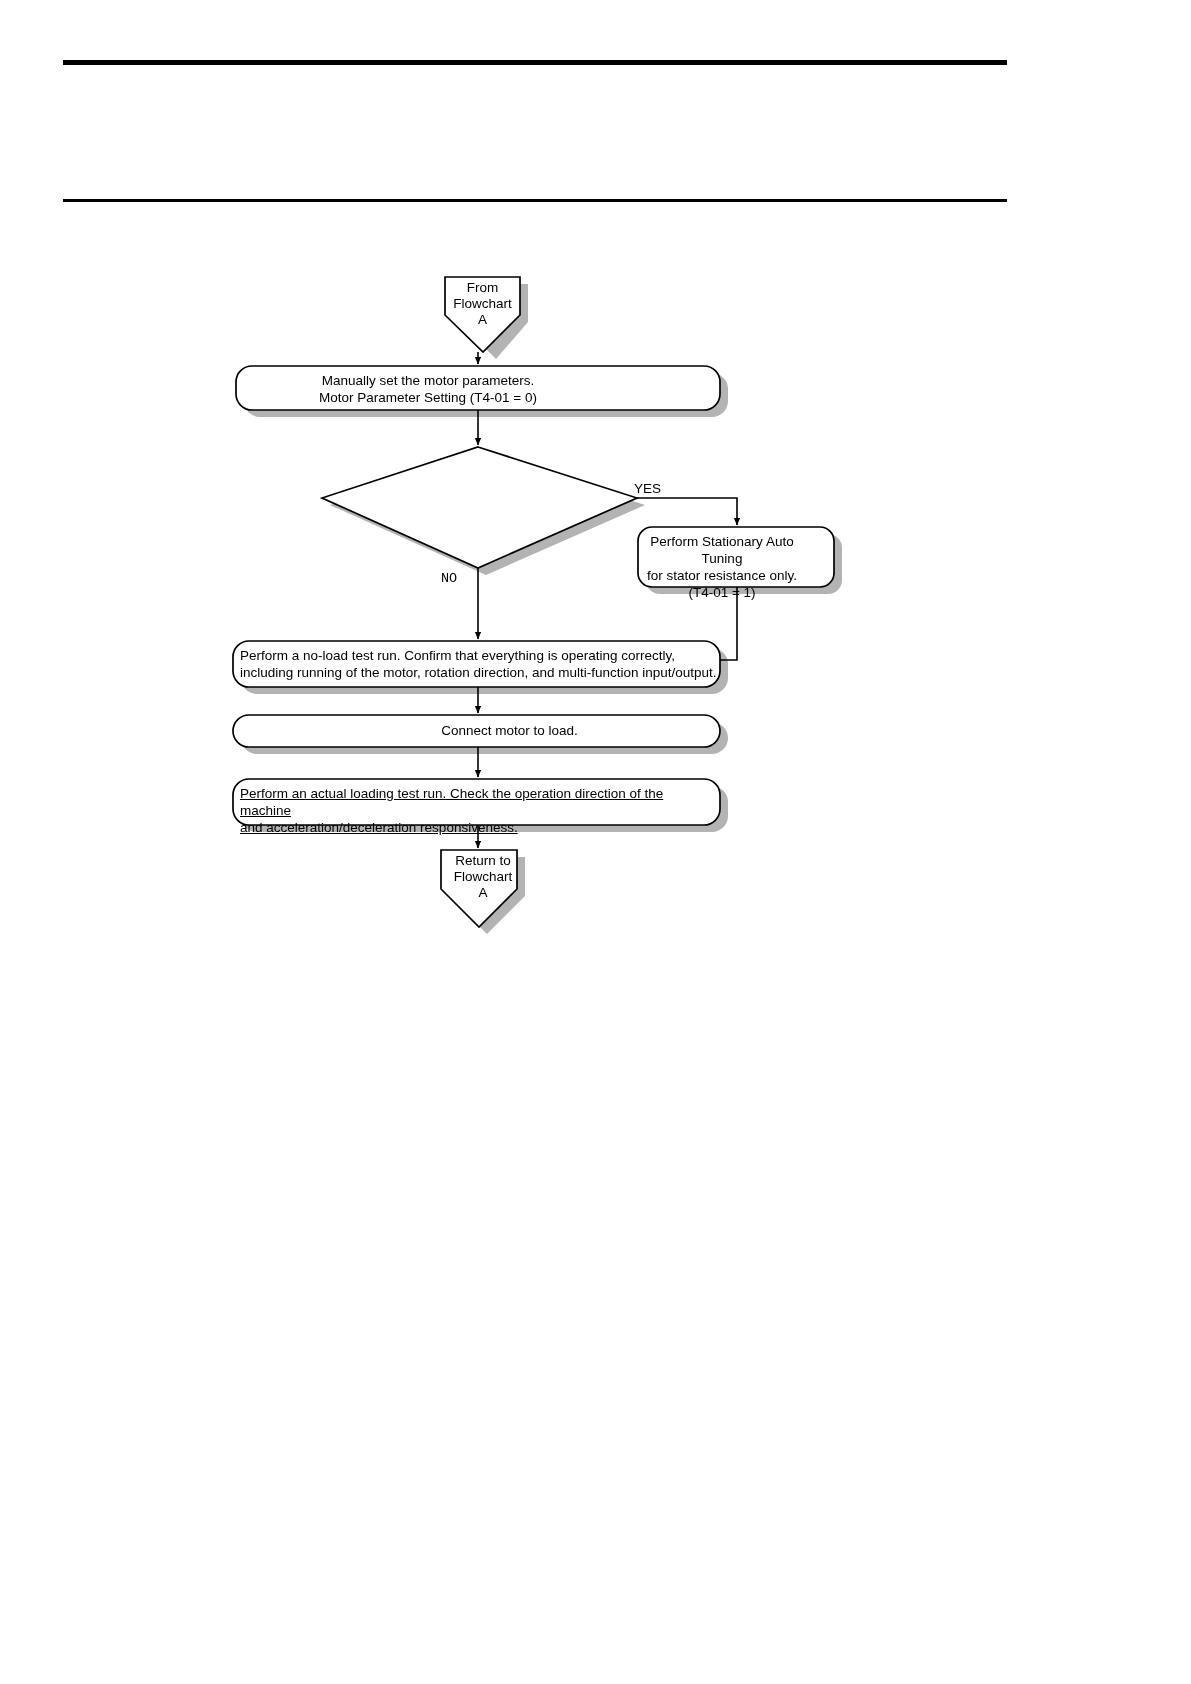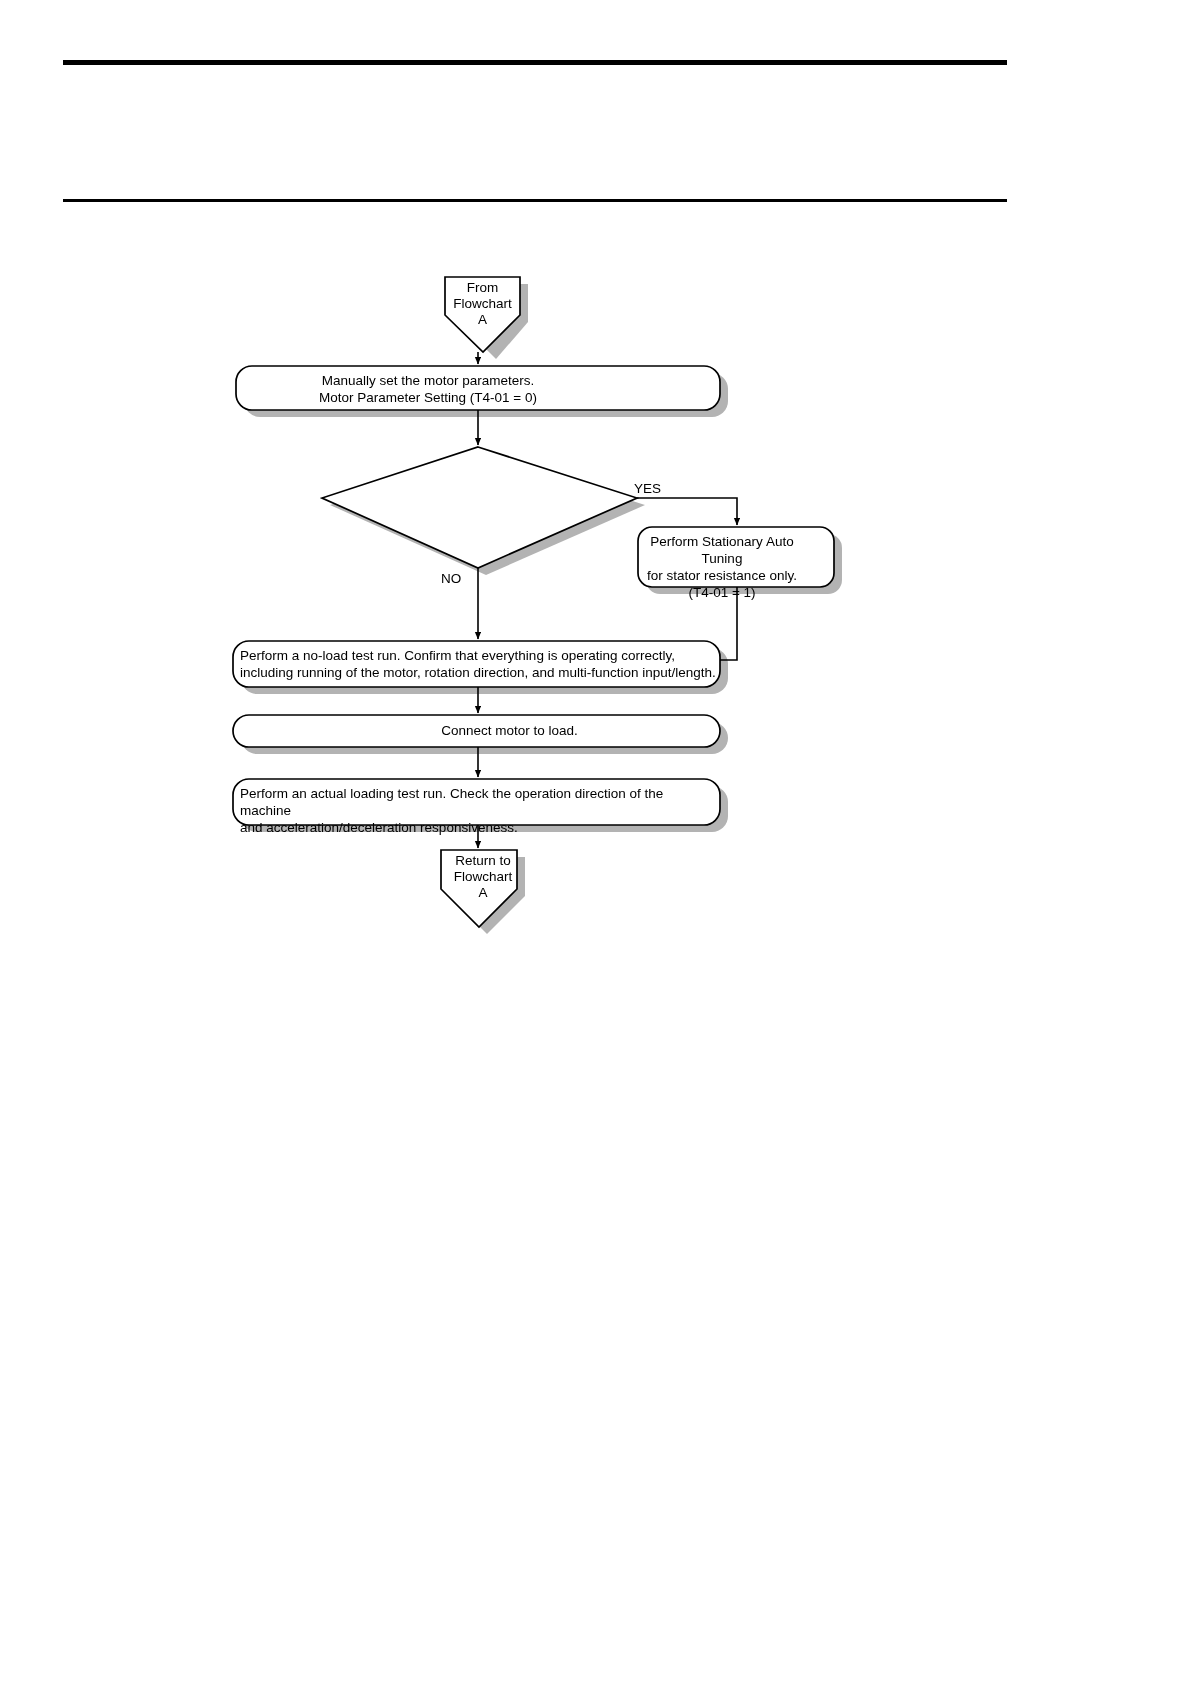--- a/index.html
+++ b/index.html
@@ -139,28 +139,28 @@
 
   <div class="node-text" style="left:232px; top:372px; width:384px;">Manually set the motor parameters.
 Motor Parameter Setting (T4-01 = 0)</div>
 
 
   <div class="node-text" style="left:634px; top:533px; width:168px;">Perform Stationary Auto Tuning
 for stator resistance only.
 (T4-01 = 1)</div>
 
   <div class="node-text left-align" style="left:236px; top:647px; width:478px;">Perform a no-load test run. Confirm that everything is operating correctly,
-including running of the motor, rotation direction, and multi-function input/length.</div>
+including running of the motor, rotation direction, and multi-function input/output.</div>
 
   <div class="node-text" style="left:229px; top:722px; width:487px;padding-left:33px;">Connect motor to load.</div>
 
-  <div class="node-text left-align" style="left:236px; top:785px; width:478px;">Perform an actual loading test run. Check the operation direction of the machine
+  <div class="node-text left-align" style="left:236px; top:785px; width:478px;text-decoration:underline;">Perform an actual loading test run. Check the operation direction of the machine
 and acceleration/deceleration responsiveness.</div>
 
   <div class="node-text term-text" style="left:437px; top:853px; width:84px;">Return to
 Flowchart
 A</div>
 
   <div class="edge-label" style="left:630px; top:481px;">YES</div>
 
-  <div class="edge-label" style="left:437px; top:571px;">NO</div>
+  <div class="edge-label" style="left:437px; top:571px;font-family:Liberation Mono, monospace;">NO</div>
 
 </div>
 
 </body></html>

